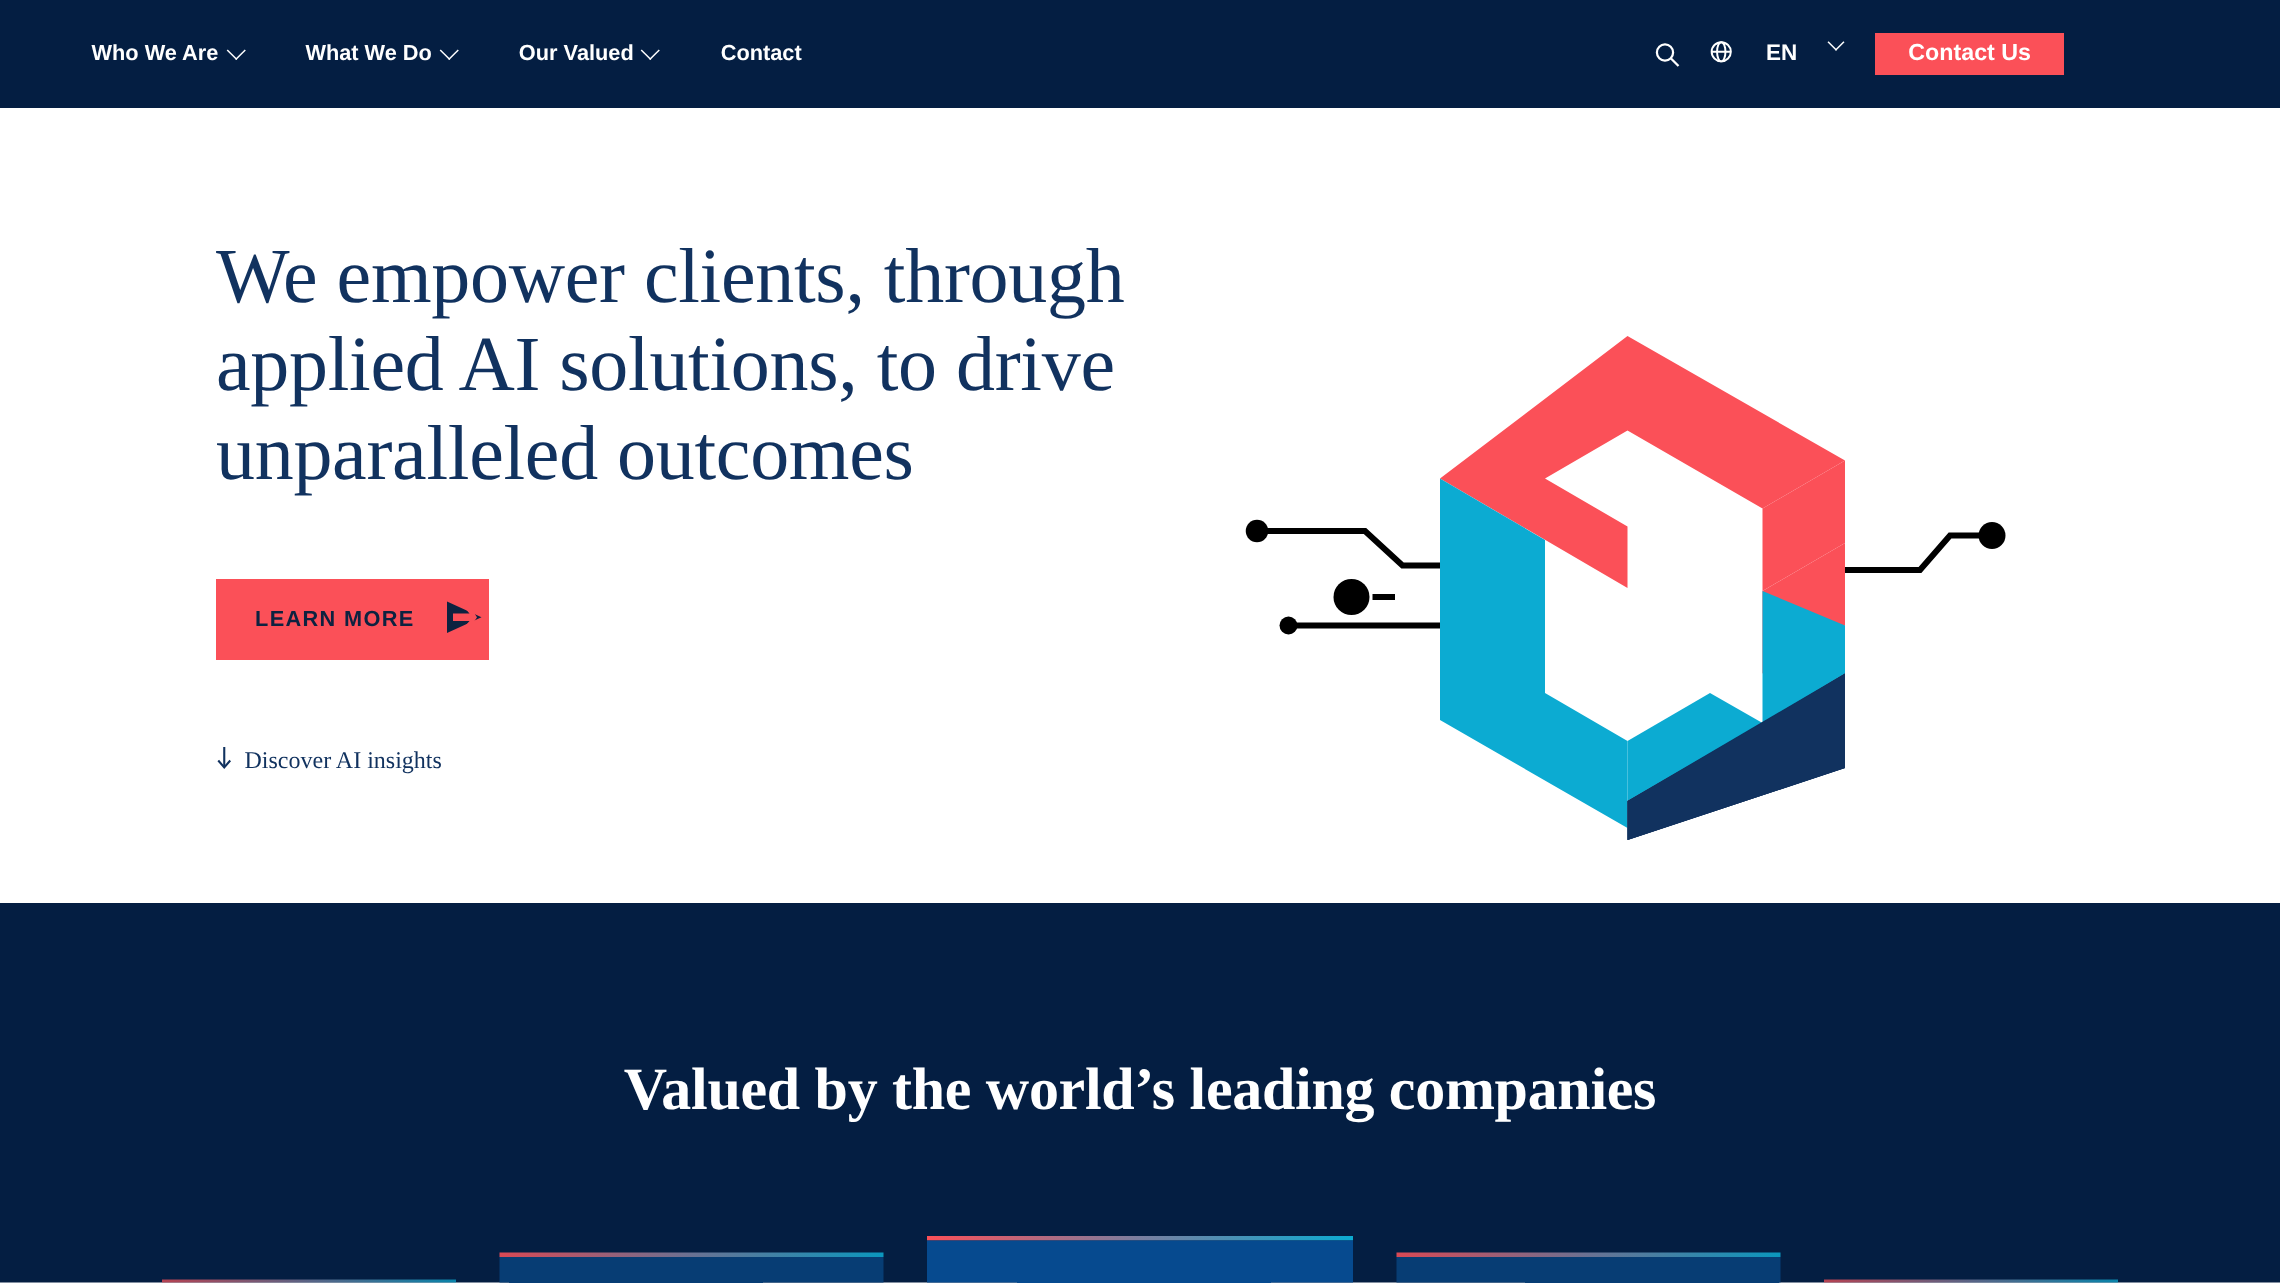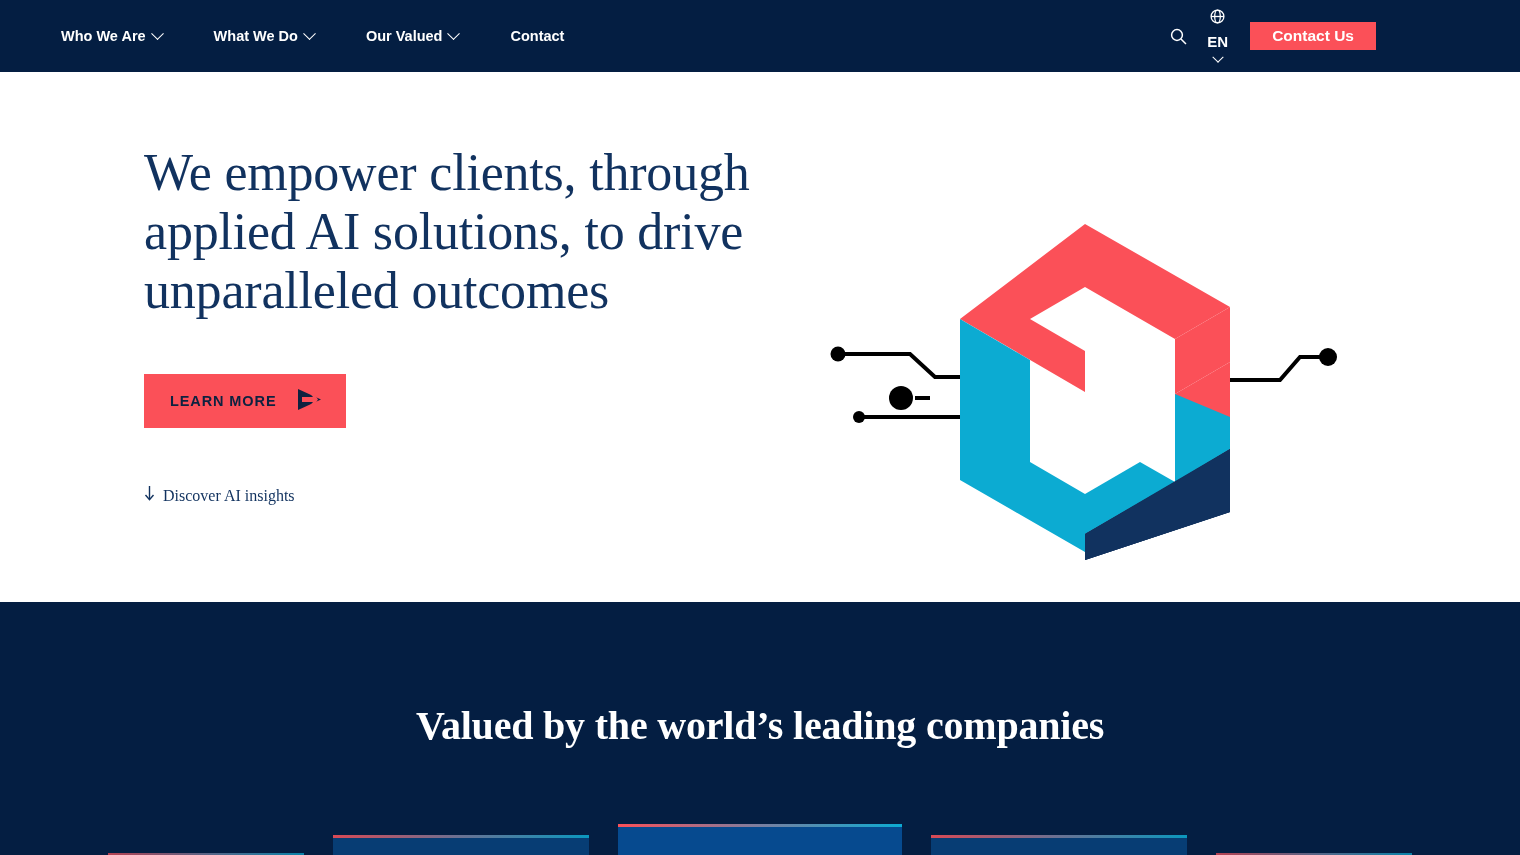--- a/index.html
+++ b/index.html
@@ -34,21 +34,21 @@
     color: #0cabd2;
     font-weight: 400;
     line-height: 1;
     font-family: "DejaVu Sans", sans-serif;
   }
 
   .nav {
     display: flex;
     align-items: flex-end;
     margin-left: 41px;
-    gap: 12px;
+    gap: 2px;
   }
   .nav-item {
     display: flex;
     align-items: center;
     gap: 7px;
     color: #ffffff;
     font-size: 14.5px;
     font-weight: bold;
     padding: 10px 20px;
     cursor: pointer;
@@ -68,30 +68,29 @@
     align-items: center;
     gap: 0px;
   }
   .search-btn {
     width: 34px; height: 34px;
     display: flex; align-items: center; justify-content: center;
     cursor: pointer;
   }
   .lang {
     display: flex;
-    align-items: center;
-    gap: 6px;
+    align-items: flex-start;
+    gap: 22px;
     margin-left: 8px;
     margin-right: 18px;
     color: #ffffff;
     font-size: 15px;
     font-weight: bold;
     cursor: pointer;
     padding: 6px 4px;
-    flex-direction: column;
   }
   .lang .chev { width: 8px; height: 8px; }
   .contact-btn {
     background: #fb5058;
     color: #ffffff;
     font-size: 15.5px;
     font-weight: bold;
     border: none;
     padding: 0 22px;
     height: 28px;
@@ -101,37 +100,37 @@
 
   
   .hero {
     position: relative;
     height: 530px;
     background: #ffffff;
   }
   .hero-text {
     position: absolute;
     left: 144px;
-    top: 72px;
+    top: 84px;
     width: 620px;
   }
   .hero-title {
     font-family: "Liberation Serif", serif;
     font-size: 52px;
     line-height: 1.13;
     color: #11325f;
     font-weight: normal;
     letter-spacing: -0.2px;
   }
   .learn-btn {
     margin-top: 54px;
     background: #fb5058;
     border: none;
     height: 54px;
-    width: 202px;
+    width: 182px;
     display: flex;
     align-items: center;
     padding-left: 26px;
     gap: 20px;
     cursor: pointer;
   }
   .learn-btn span {
     color: #0d2240;
     font-size: 14.5px;
     font-weight: bold;

